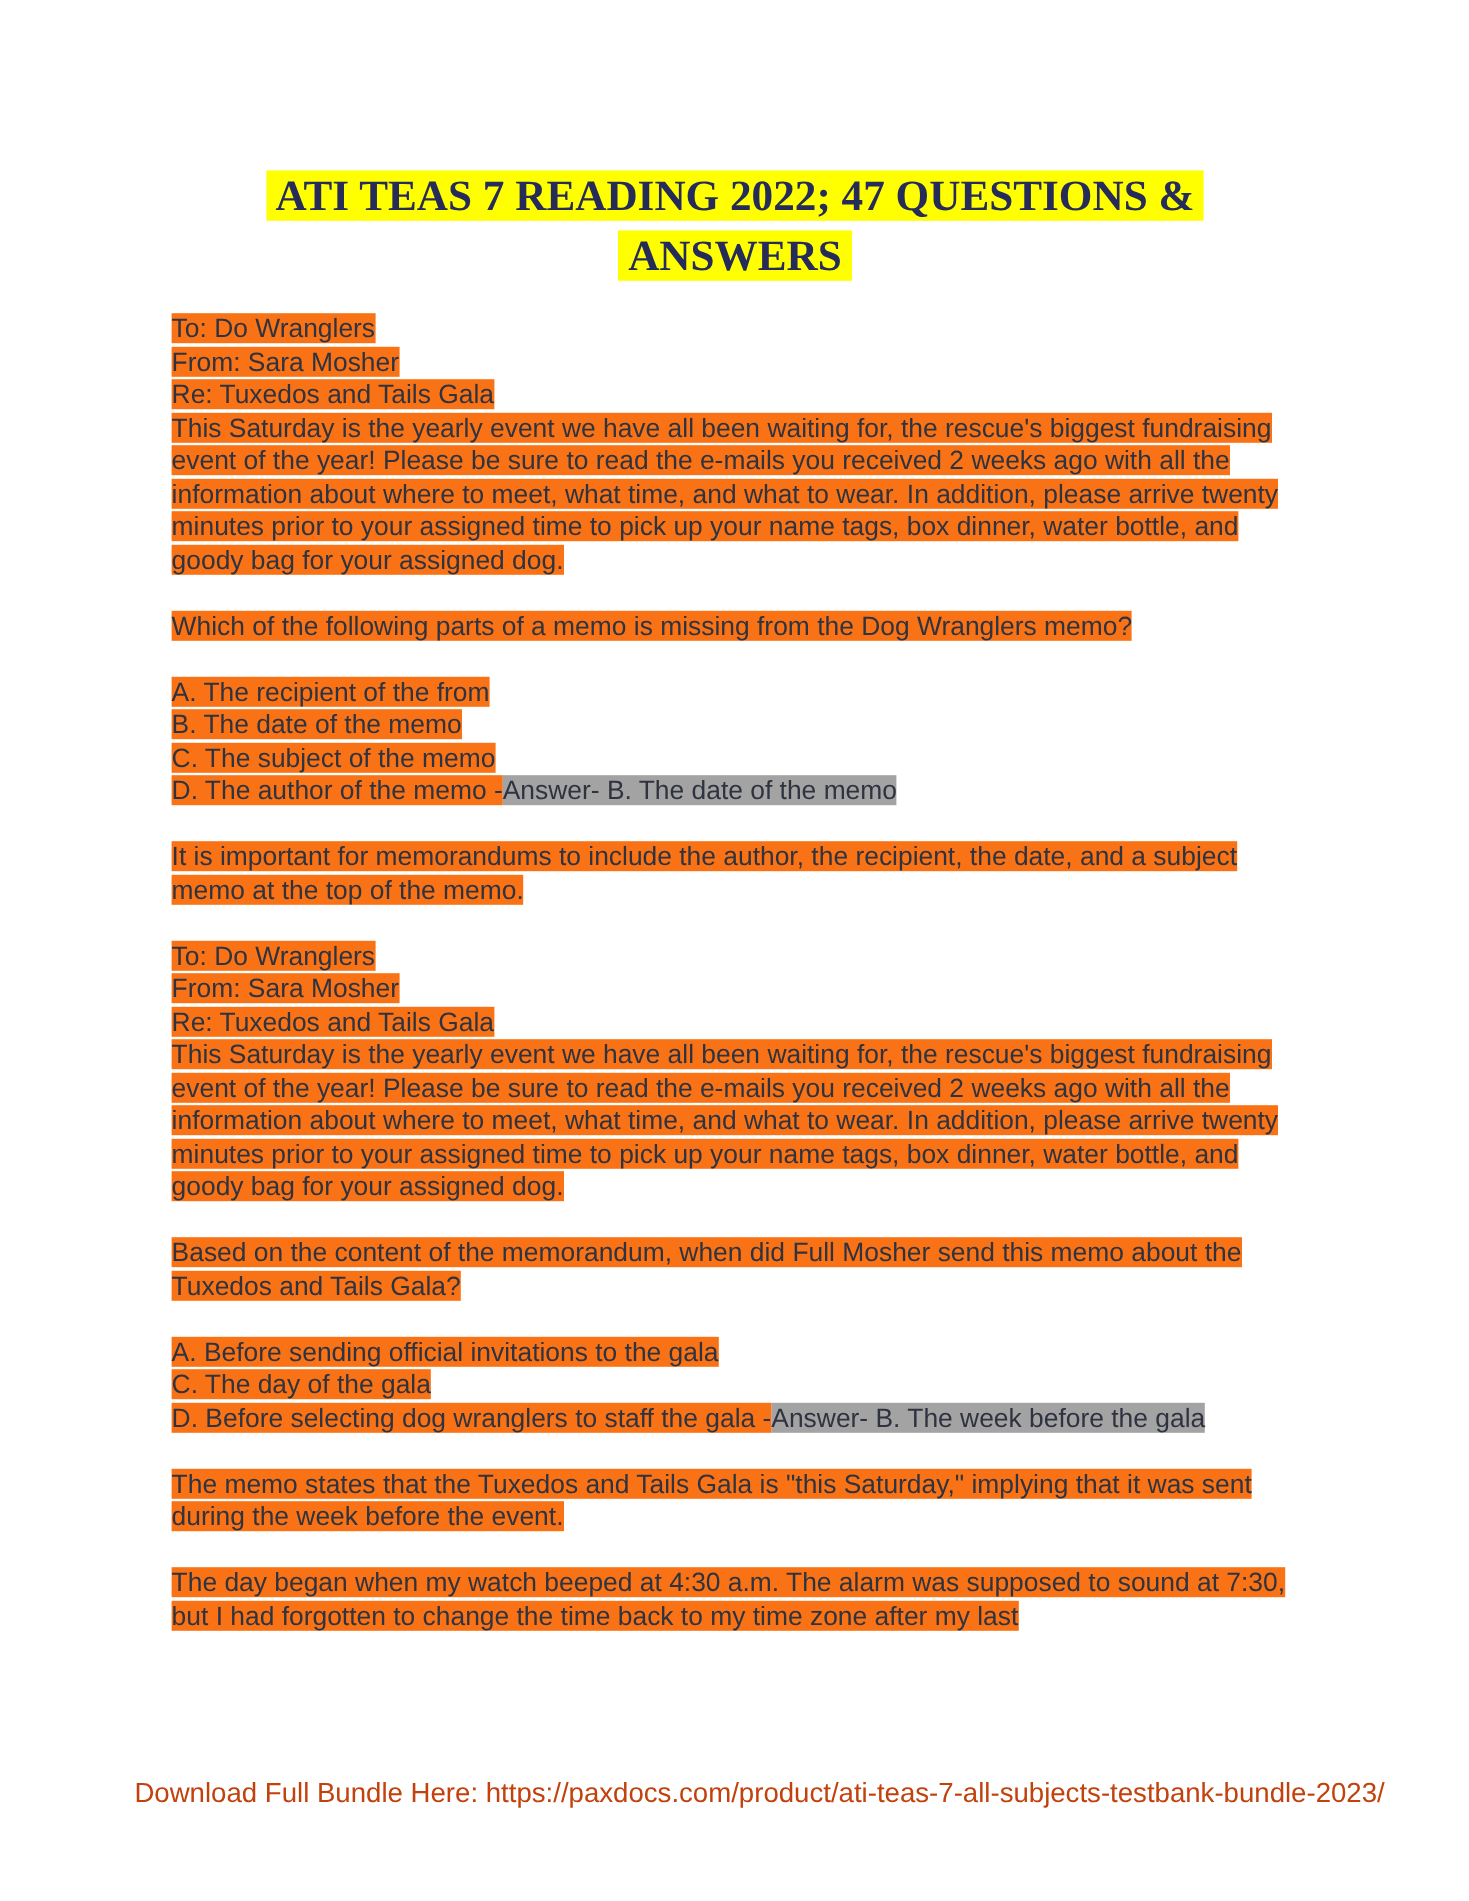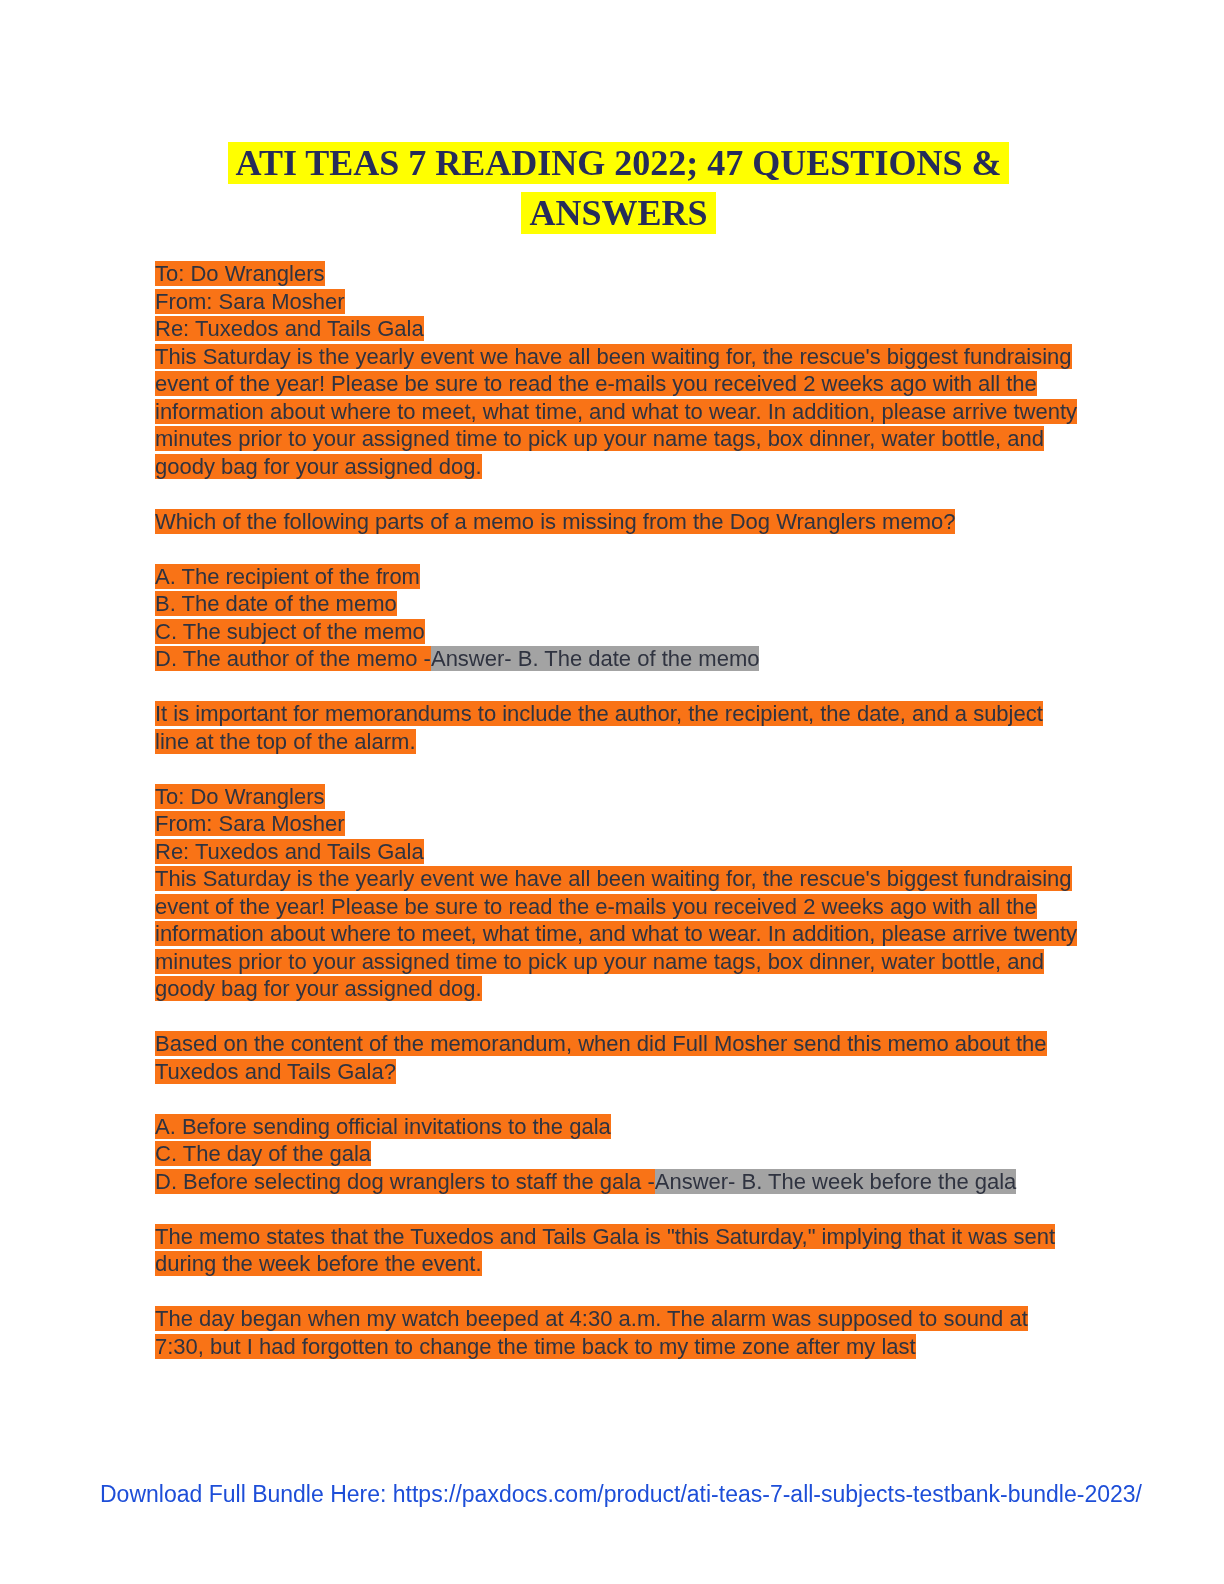--- a/index.html
+++ b/index.html
@@ -5,21 +5,20 @@
   * { margin: 0; padding: 0; box-sizing: border-box; }
   html, body { background: #ffffff; }
   .page {
     position: relative;
     width: 1224px;
     height: 1584px;
     background: #ffffff;
     margin: 0 auto;
     overflow: hidden;
     font-family: "Liberation Sans", sans-serif;
-    padding-left: 12px;
   }
   .content {
     padding: 138px 142px 0 143px;
   }
   .doc-title {
     text-align: center;
     font-family: "Liberation Serif", serif;
     font-weight: bold;
     font-size: 36px;
     line-height: 50px;
@@ -44,25 +43,25 @@
     box-decoration-break: clone;
     -webkit-box-decoration-break: clone;
   }
   .ans {
     background: #a3a3a3;
     box-decoration-break: clone;
     -webkit-box-decoration-break: clone;
   }
   .footer {
     position: absolute;
-    left: 100px;
+    left: 112px;
     top: 1480px;
     font-size: 23px;
     line-height: 28px;
-    color: #1d4ed8;
+    color: #c2410c;
     white-space: nowrap;
     text-decoration: none;
     cursor: pointer;
   }
 </style>
 </head>
 <body>
 
 <div class="page">
   <div class="content">
@@ -89,21 +88,21 @@
 
       <div>
         <p class="line"><span class="hl">A. The recipient of the from</span></p>
         <p class="line"><span class="hl">B. The date of the memo</span></p>
         <p class="line"><span class="hl">C. The subject of the memo</span></p>
         <p class="line"><span class="hl">D. The author of the memo -</span><span class="ans">Answer- B. The date of the memo</span></p>
       </div>
 
       <div class="blank"></div>
 
-      <p class="line"><span class="hl">It is important for memorandums to include the author, the recipient, the date, and a subject line at the top of the alarm.</span></p>
+      <p class="line"><span class="hl">It is important for memorandums to include the author, the recipient, the date, and a subject memo at the top of the memo.</span></p>
 
       <div class="blank"></div>
 
       <div>
         <p class="line"><span class="hl">To: Do Wranglers</span></p>
         <p class="line"><span class="hl">From: Sara Mosher</span></p>
         <p class="line"><span class="hl">Re: Tuxedos and Tails Gala</span></p>
         <p class="line"><span class="hl">This Saturday is the yearly event we have all been waiting for, the rescue's biggest fundraising event of the year! Please be sure to read the e-mails you received 2 weeks ago with all the information about where to meet, what time, and what to wear. In addition, please arrive twenty minutes prior to your assigned time to pick up your name tags, box dinner, water bottle, and goody bag for your assigned dog.</span></p>
       </div>
 

